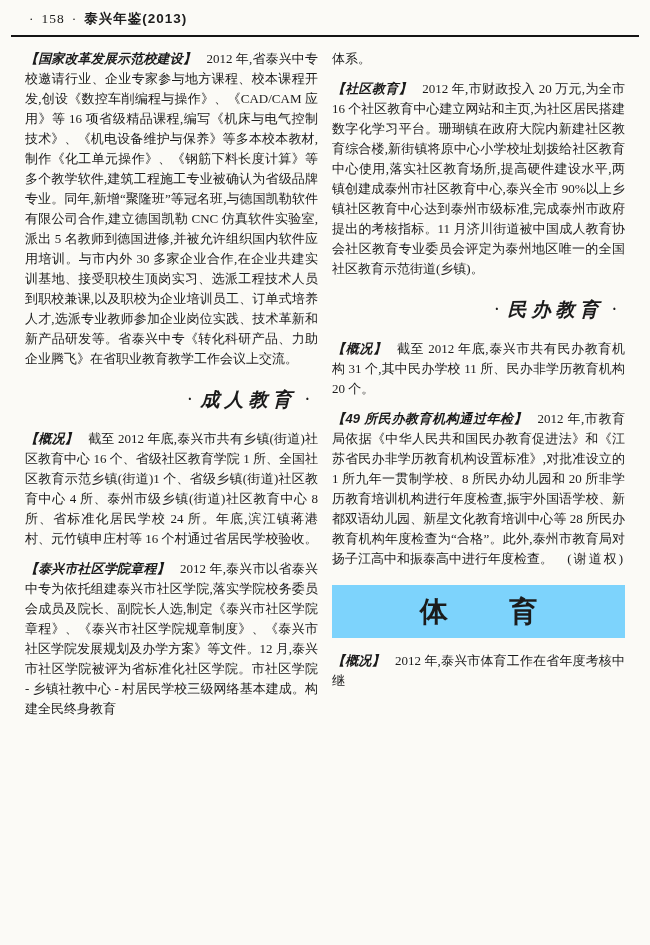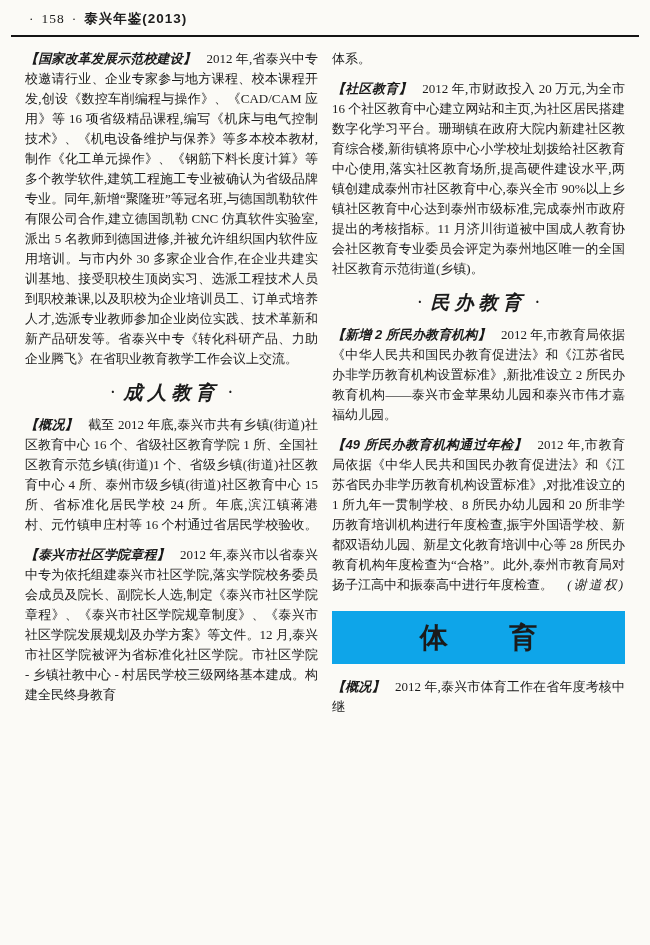--- a/index.html
+++ b/index.html
@@ -22,28 +22,28 @@
     width:293px; text-align:justify;
     font-size:13px; line-height:20px;
   }
   p.para { margin:0 0 10px 0; }
   p.para:last-child { margin-bottom:0; }
   .entry-label {
     font-family:"Liberation Sans","DejaVu Sans",sans-serif;
     font-weight:bold; margin-right:0.8em;font-style:italic;
   }
   .section-head {
-    text-align:center; font-style:italic; font-weight:600;
-    font-size:19px; line-height:22px; margin:13px 0 11px 0;
+    text-align:right; font-style:italic; font-weight:600;
+    font-size:19px; line-height:36px; margin:13px 0 11px 0;
     letter-spacing:5px;
   }
   .section-head .dot { font-size:14px; letter-spacing:0; margin:0 9px; vertical-align:2px; }
-  .attribution { float:right; font-style:italic; letter-spacing:2px; }
+  .attribution { float:right; letter-spacing:2px; }
   .sports-banner {
-    background:#0ea5e9; margin:16px 0 13px 0; padding:11px 0 10px 0;
+    background:#7dd3fc; margin:16px 0 13px 0; padding:11px 0 10px 0;
     text-align:center;
     font-family:"Liberation Sans","DejaVu Sans",sans-serif;
     font-weight:bold; font-size:28px; line-height:32px;
     letter-spacing:2.2em; text-indent:2.2em;
   }
 </style>
 </head>
 <body>
 
 <div class="page">
@@ -64,44 +64,44 @@
         <span class="entry-label">【国家改革发展示范校建设】</span><span>2012 年,省泰兴中专校邀请行业、企业专家参与地方课程、校本课程开发,创设《数控车削编程与操作》、《CAD/CAM 应用》等 16 项省级精品课程,编写《机床与电气控制技术》、《机电设备维护与保养》等多本校本教材,制作《化工单元操作》、《钢筋下料长度计算》等多个教学软件,建筑工程施工专业被确认为省级品牌专业。同年,新增“聚隆班”等冠名班,与德国凯勒软件有限公司合作,建立德国凯勒 CNC 仿真软件实验室,派出 5 名教师到德国进修,并被允许组织国内软件应用培训。与市内外 30 多家企业合作,在企业共建实训基地、接受职校生顶岗实习、选派工程技术人员到职校兼课,以及职校为企业培训员工、订单式培养人才,选派专业教师参加企业岗位实践、技术革新和新产品研发等。省泰兴中专《转化科研产品、力助企业腾飞》在省职业教育教学工作会议上交流。</span>
       </p>
 
 
 
       <div class="section-head">
         <span class="dot">·</span><span>成人教育</span><span class="dot">·</span>
       </div>
 
       <p class="para">
-        <span class="entry-label">【概况】</span><span>截至 2012 年底,泰兴市共有乡镇(街道)社区教育中心 16 个、省级社区教育学院 1 所、全国社区教育示范乡镇(街道)1 个、省级乡镇(街道)社区教育中心 4 所、泰州市级乡镇(街道)社区教育中心 15 所、省标准化居民学校 24 所。年底,滨江镇蒋港村、元竹镇申庄村等 16 个村通过省居民学校验收。</span>
+        <span class="entry-label">【概况】</span><span>截至 2012 年底,泰兴市共有乡镇(街道)社区教育中心 16 个、省级社区教育学院 1 所、全国社区教育示范乡镇(街道)1 个、省级乡镇(街道)社区教育中心 4 所、泰州市级乡镇(街道)社区教育中心 8 所、省标准化居民学校 24 所。年底,滨江镇蒋港村、元竹镇申庄村等 16 个村通过省居民学校验收。</span>
       </p>
 
       <p class="para">
         <span class="entry-label">【泰兴市社区学院章程】</span><span>2012 年,泰兴市以省泰兴中专为依托组建泰兴市社区学院,落实学院校务委员会成员及院长、副院长人选,制定《泰兴市社区学院章程》、《泰兴市社区学院规章制度》、《泰兴市社区学院发展规划及办学方案》等文件。12 月,泰兴市社区学院被评为省标准化社区学院。市社区学院 - 乡镇社教中心 - 村居民学校三级网络基本建成。构建全民终身教育</span>
       </p>
     </div>
 
     <div class="col">
       <p class="para">体系。</p>
 
       <p class="para">
         <span class="entry-label">【社区教育】</span><span>2012 年,市财政投入 20 万元,为全市 16 个社区教育中心建立网站和主页,为社区居民搭建数字化学习平台。珊瑚镇在政府大院内新建社区教育综合楼,新街镇将原中心小学校址划拨给社区教育中心使用,落实社区教育场所,提高硬件建设水平,两镇创建成泰州市社区教育中心,泰兴全市 90%以上乡镇社区教育中心达到泰州市级标准,完成泰州市政府提出的考核指标。11 月济川街道被中国成人教育协会社区教育专业委员会评定为泰州地区唯一的全国社区教育示范街道(乡镇)。</span>
       </p>
 
 
       <div class="section-head">
         <span class="dot">·</span><span>民办教育</span><span class="dot">·</span>
       </div>
 
+      <p class="para">
+        <span class="entry-label">【概况】</span><span>截至 2012 年底,泰兴市共有民办教育机构 31 个,其中民办学校 11 所、民办非学历教育机构 20 个。</span>
+      </p>
 
-      <p class="para">
-        <span class="entry-label">【新增 2 所民办教育机构】</span><span>2012 年,市教育局依据《中华人民共和国民办教育促进法》和《江苏省民办非学历教育机构设置标准》,新批准设立 2 所民办教育机构——泰兴市金苹果幼儿园和泰兴市伟才嘉福幼儿园。</span>
-      </p>
 
       <p class="para">
         <span class="entry-label">【49 所民办教育机构通过年检】</span><span>2012 年,市教育局依据《中华人民共和国民办教育促进法》和《江苏省民办非学历教育机构设置标准》,对批准设立的 1 所九年一贯制学校、8 所民办幼儿园和 20 所非学历教育培训机构进行年度检查,振宇外国语学校、新都双语幼儿园、新星文化教育培训中心等 28 所民办教育机构年度检查为“合格”。此外,泰州市教育局对扬子江高中和振泰高中进行年度检查。</span><span class="attribution">(谢道权)</span>
       </p>
 
       <div class="sports-banner">体育</div>
 
       <p class="para">
         <span class="entry-label">【概况】</span><span>2012 年,泰兴市体育工作在省年度考核中继</span>
       </p>

